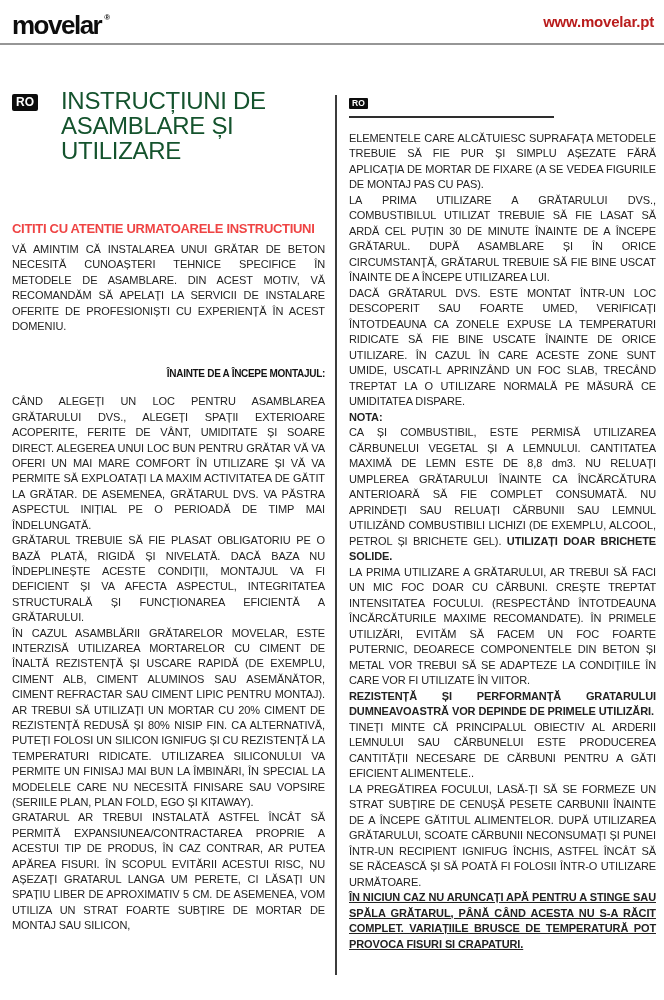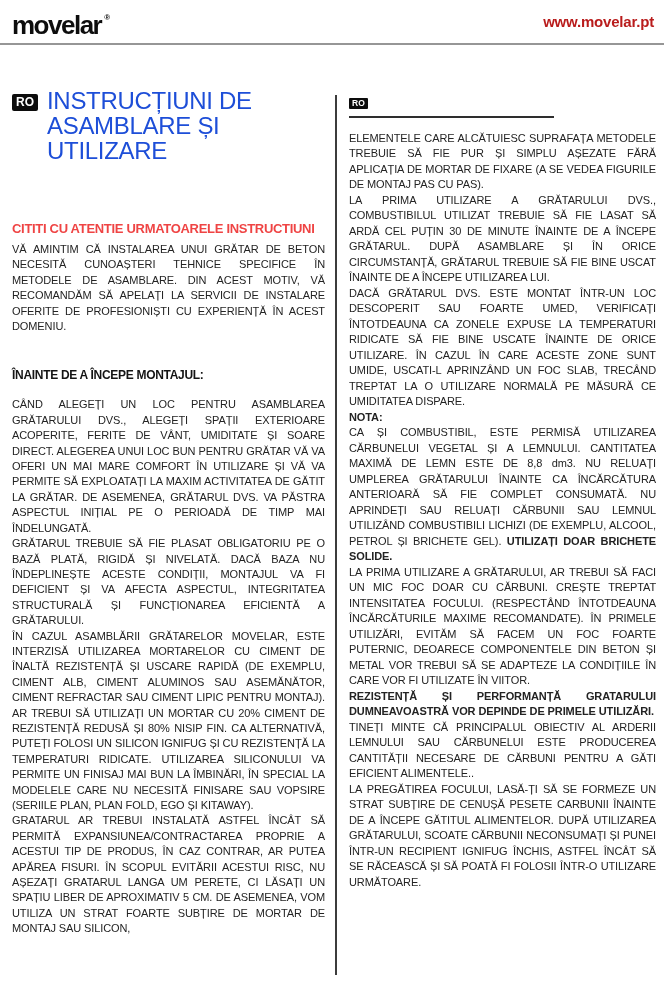--- a/index.html
+++ b/index.html
@@ -42,34 +42,34 @@
   .u{text-decoration:underline;}
   
   .left-col{position:absolute;left:12px;top:88px;width:313px;}
   .title-row{display:flex;align-items:flex-start;}
   .ro-badge{
     background:#0c0c0c;color:#ffffff;font-weight:700;font-size:12px;
     padding:2px 4px;border-radius:2px;line-height:13px;
     margin-top:6px;flex:0 0 auto;
   }
   .doc-title{
-    margin-left:9px;
+    margin-left:23px;
     font-size:24px;line-height:25px;font-weight:400;
-    color:#1d4ed8;letter-spacing:-0.3px;
+    color:#14532d;letter-spacing:-0.3px;
   }
   .doc-title span{display:block;}
   .read-heading{
     margin-top:58px;
     font-size:13px;font-weight:700;letter-spacing:-0.3px;color:#ef4444;
   }
   .gap-22{margin-top:6px;}
   .gap-12{margin-top:13px;}
   .section-heading{
     margin-top:34px;
-    font-size:12px;font-weight:700;letter-spacing:-0.3px;color:#141414;
+    font-size:10px;font-weight:700;letter-spacing:-0.3px;color:#141414;text-align:right;
   }
   .after-section{margin-top:15px;}
   
   .right-col{position:absolute;left:349px;top:92px;width:307px;}
   .ro-badge-small{
     display:inline-block;
     background:#0c0c0c;color:#ffffff;font-weight:700;font-size:8.5px;
     padding:1px 3px;border-radius:1px;line-height:9px;
   }
   .col-rule{width:205px;height:1.5px;background:#2e2e2e;margin-top:6px;}
@@ -118,16 +118,17 @@
     <div class="body-text">
       <p>ELEMENTELE CARE ALCĂTUIESC SUPRAFAȚA METODELE TREBUIE SĂ FIE PUR ȘI SIMPLU AȘEZATE FĂRĂ APLICAȚIA DE MORTAR DE FIXARE (A SE VEDEA FIGURILE DE MONTAJ PAS CU PAS).</p>
       <p>LA PRIMA UTILIZARE A GRĂTARULUI DVS., COMBUSTIBILUL UTILIZAT TREBUIE SĂ FIE LASAT SĂ ARDĂ CEL PUȚIN 30 DE MINUTE ÎNAINTE DE A ÎNCEPE GRĂTARUL. DUPĂ ASAMBLARE ȘI ÎN ORICE CIRCUMSTANȚĂ, GRĂTARUL TREBUIE SĂ FIE BINE USCAT ÎNAINTE DE A ÎNCEPE UTILIZAREA LUI.</p>
       <p>DACĂ GRĂTARUL DVS. ESTE MONTAT ÎNTR-UN LOC DESCOPERIT SAU FOARTE UMED, VERIFICAȚI ÎNTOTDEAUNA CA ZONELE EXPUSE LA TEMPERATURI RIDICATE SĂ FIE BINE USCATE ÎNAINTE DE ORICE UTILIZARE. ÎN CAZUL ÎN CARE ACESTE ZONE SUNT UMIDE, USCATI-L APRINZÂND UN FOC SLAB, TRECÂND TREPTAT LA O UTILIZARE NORMALĂ PE MĂSURĂ CE UMIDITATEA DISPARE.</p>
       <p class="b">NOTA:</p>
       <p><span>CA ȘI COMBUSTIBIL, ESTE PERMISĂ UTILIZAREA CĂRBUNELUI VEGETAL ȘI A LEMNULUI. CANTITATEA MAXIMĂ DE LEMN ESTE DE 8,8 dm3. NU RELUAȚI UMPLEREA GRĂTARULUI ÎNAINTE CA ÎNCĂRCĂTURA ANTERIOARĂ SĂ FIE COMPLET CONSUMATĂ. NU APRINDEȚI SAU RELUAȚI CĂRBUNII SAU LEMNUL UTILIZÂND COMBUSTIBILI LICHIZI (DE EXEMPLU, ALCOOL, PETROL ȘI BRICHETE GEL). </span><span class="b">UTILIZAȚI DOAR BRICHETE SOLIDE.</span></p>
       <p>LA PRIMA UTILIZARE A GRĂTARULUI, AR TREBUI SĂ FACI UN MIC FOC DOAR CU CĂRBUNI. CREȘTE TREPTAT INTENSITATEA FOCULUI. (RESPECTÂND ÎNTOTDEAUNA ÎNCĂRCĂTURILE MAXIME RECOMANDATE). ÎN PRIMELE UTILIZĂRI, EVITĂM SĂ FACEM UN FOC FOARTE PUTERNIC, DEOARECE COMPONENTELE DIN BETON ȘI METAL VOR TREBUI SĂ SE ADAPTEZE LA CONDIȚIILE ÎN CARE VOR FI UTILIZATE ÎN VIITOR.</p>
       <p class="b">REZISTENȚĂ ȘI PERFORMANȚĂ GRATARULUI DUMNEAVOASTRĂ VOR DEPINDE DE PRIMELE UTILIZĂRI.</p>
       <p>TINEȚI MINTE CĂ PRINCIPALUL OBIECTIV AL ARDERII LEMNULUI SAU CĂRBUNELUI ESTE PRODUCEREA CANTITĂȚII NECESARE DE CĂRBUNI PENTRU A GĂTI EFICIENT ALIMENTELE..</p>
       <p>LA PREGĂTIREA FOCULUI, LASĂ-ȚI SĂ SE FORMEZE UN STRAT SUBȚIRE DE CENUȘĂ PESETE CARBUNII ÎNAINTE DE A ÎNCEPE GĂTITUL ALIMENTELOR. DUPĂ UTILIZAREA GRĂTARULUI, SCOATE CĂRBUNII NECONSUMAȚI ȘI PUNEI ÎNTR-UN RECIPIENT IGNIFUG ÎNCHIS, ASTFEL ÎNCÂT SĂ SE RĂCEASCĂ ȘI SĂ POATĂ FI FOLOSII ÎNTR-O UTILIZARE URMĂTOARE.</p>
+      <p class="b u">ÎN NICIUN CAZ NU ARUNCAȚI APĂ PENTRU A STINGE SAU SPĂLA GRĂTARUL, PÂNĂ CÂND ACESTA NU S-A RĂCIT COMPLET. VARIAȚIILE BRUSCE DE TEMPERATURĂ POT PROVOCA FISURI SI CRAPATURI.</p>
     </div>
   </div>
 
 </div>
 
 </body></html>

